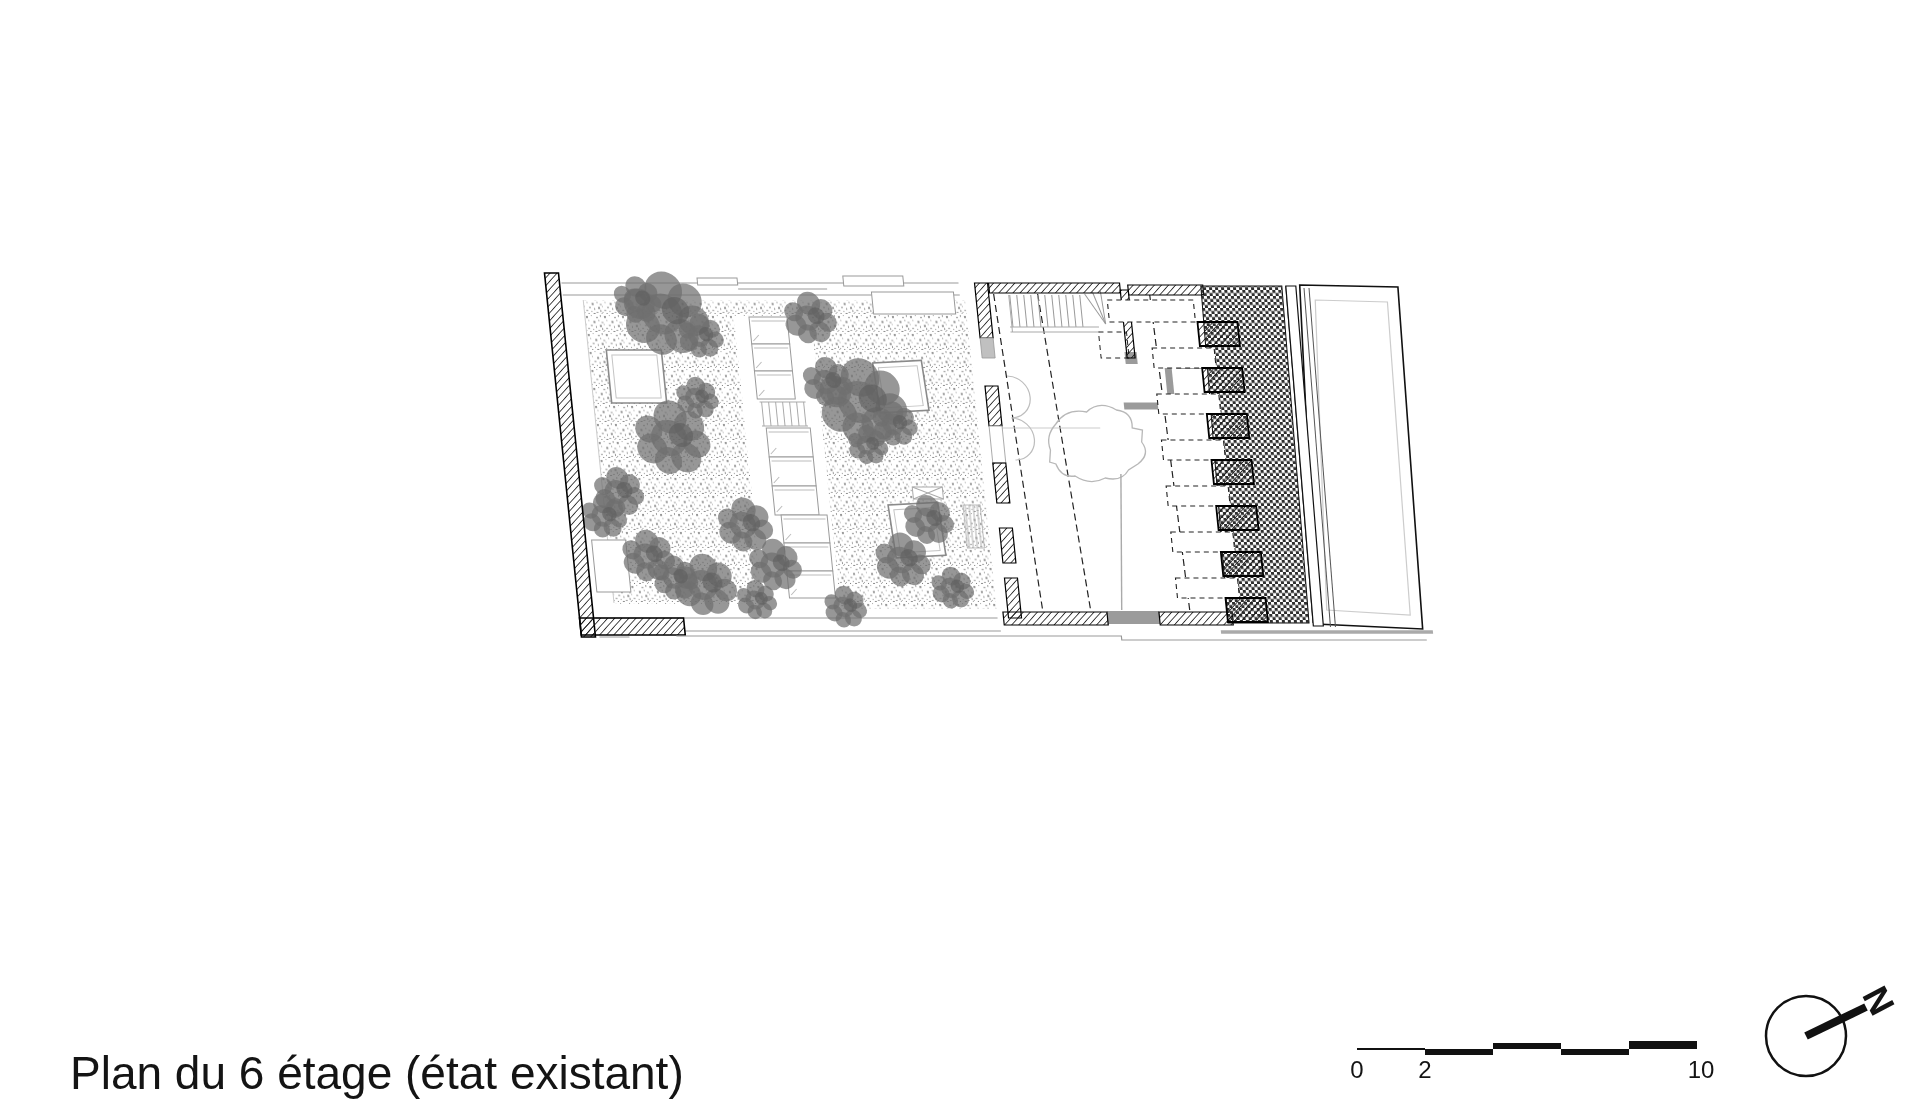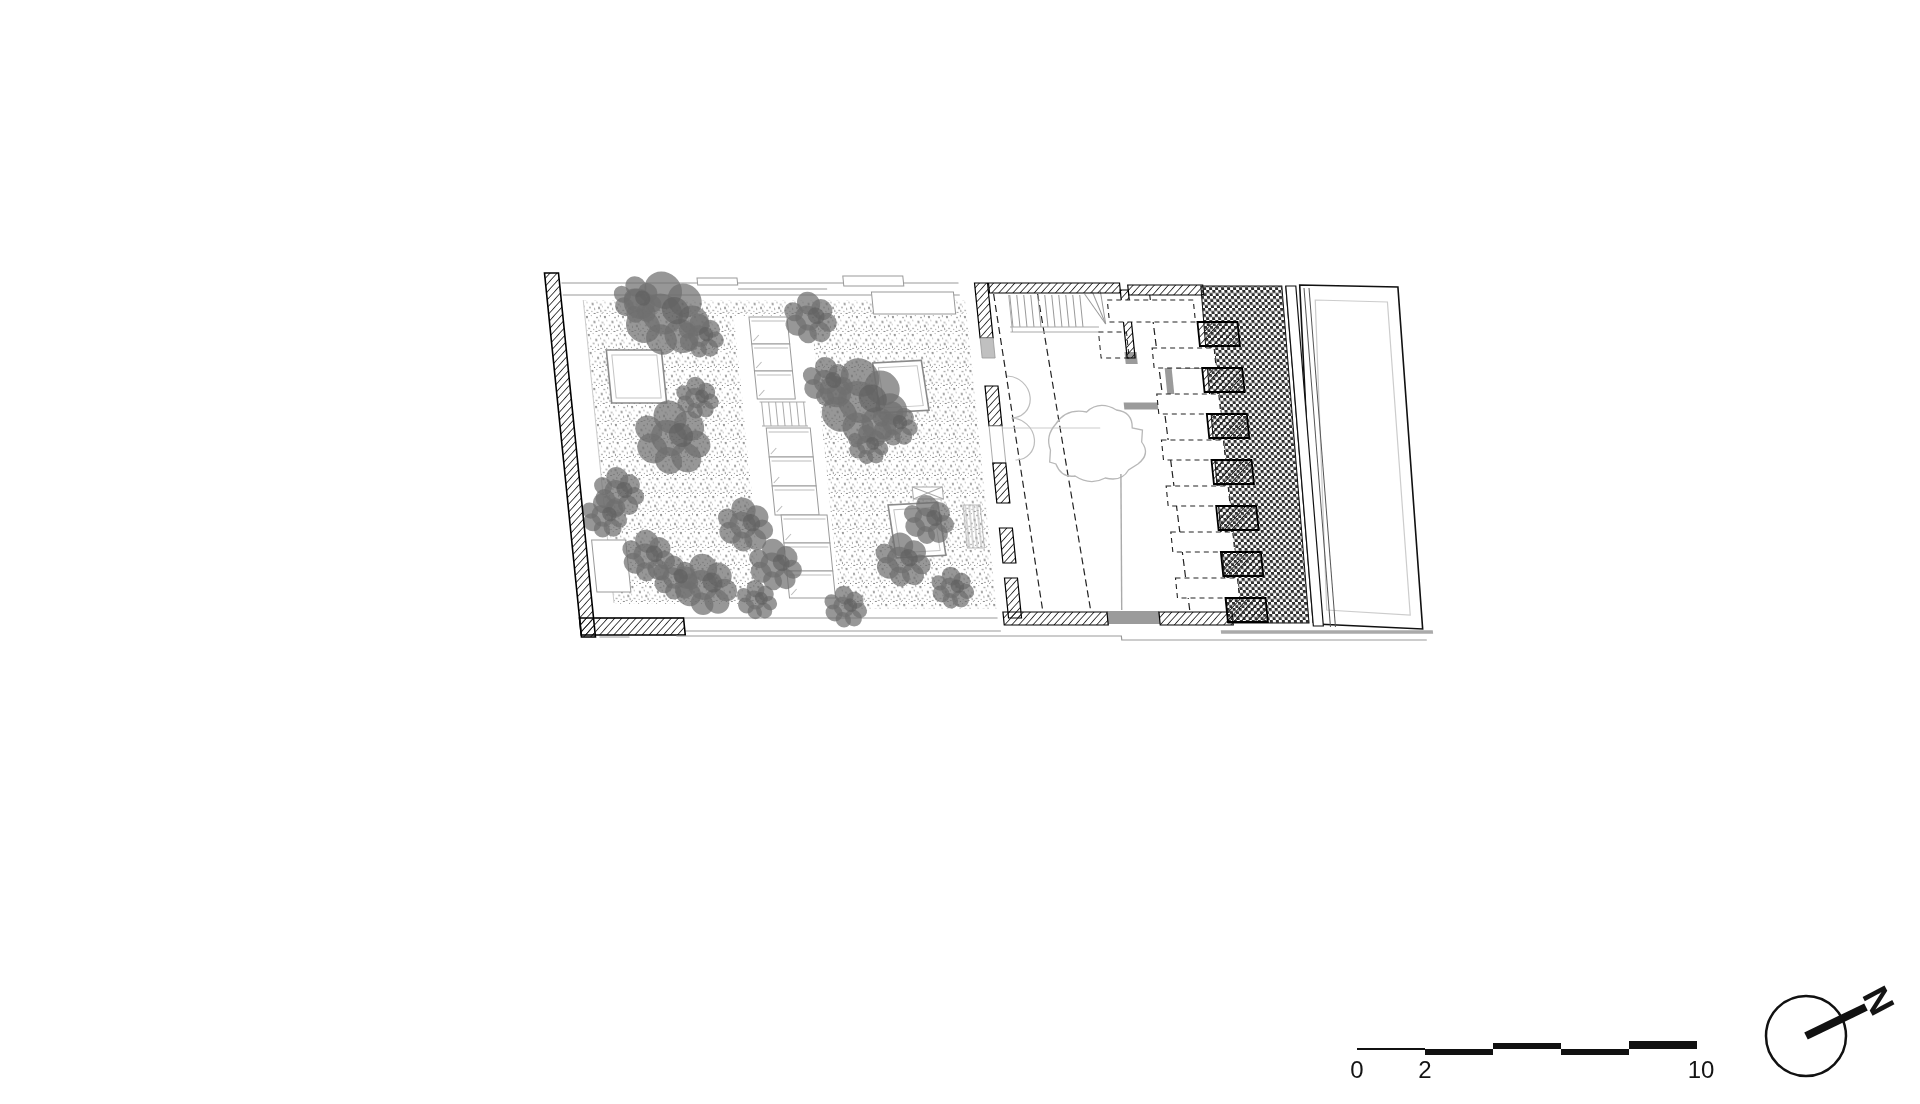--- a/index.html
+++ b/index.html
@@ -293,14 +293,15 @@
     <text x="1701" y="1078" text-anchor="middle" class="scale-num">10</text>
   </g>
 
   <g>
     <circle cx="1806" cy="1036" r="40" fill="none" stroke="#111111" stroke-width="2.5"></circle>
     <line x1="1806" y1="1036" x2="1866" y2="1007" stroke="#111111" stroke-width="8"></line>
     <text transform="translate(1876,1002) rotate(62)" text-anchor="middle" dominant-baseline="middle" class="north-n">N</text>
   </g>
 </svg>
 
+<div class="drawing-title">Plan du 6 étage (état existant)</div>
 
 </div>
 
 </body></html>

